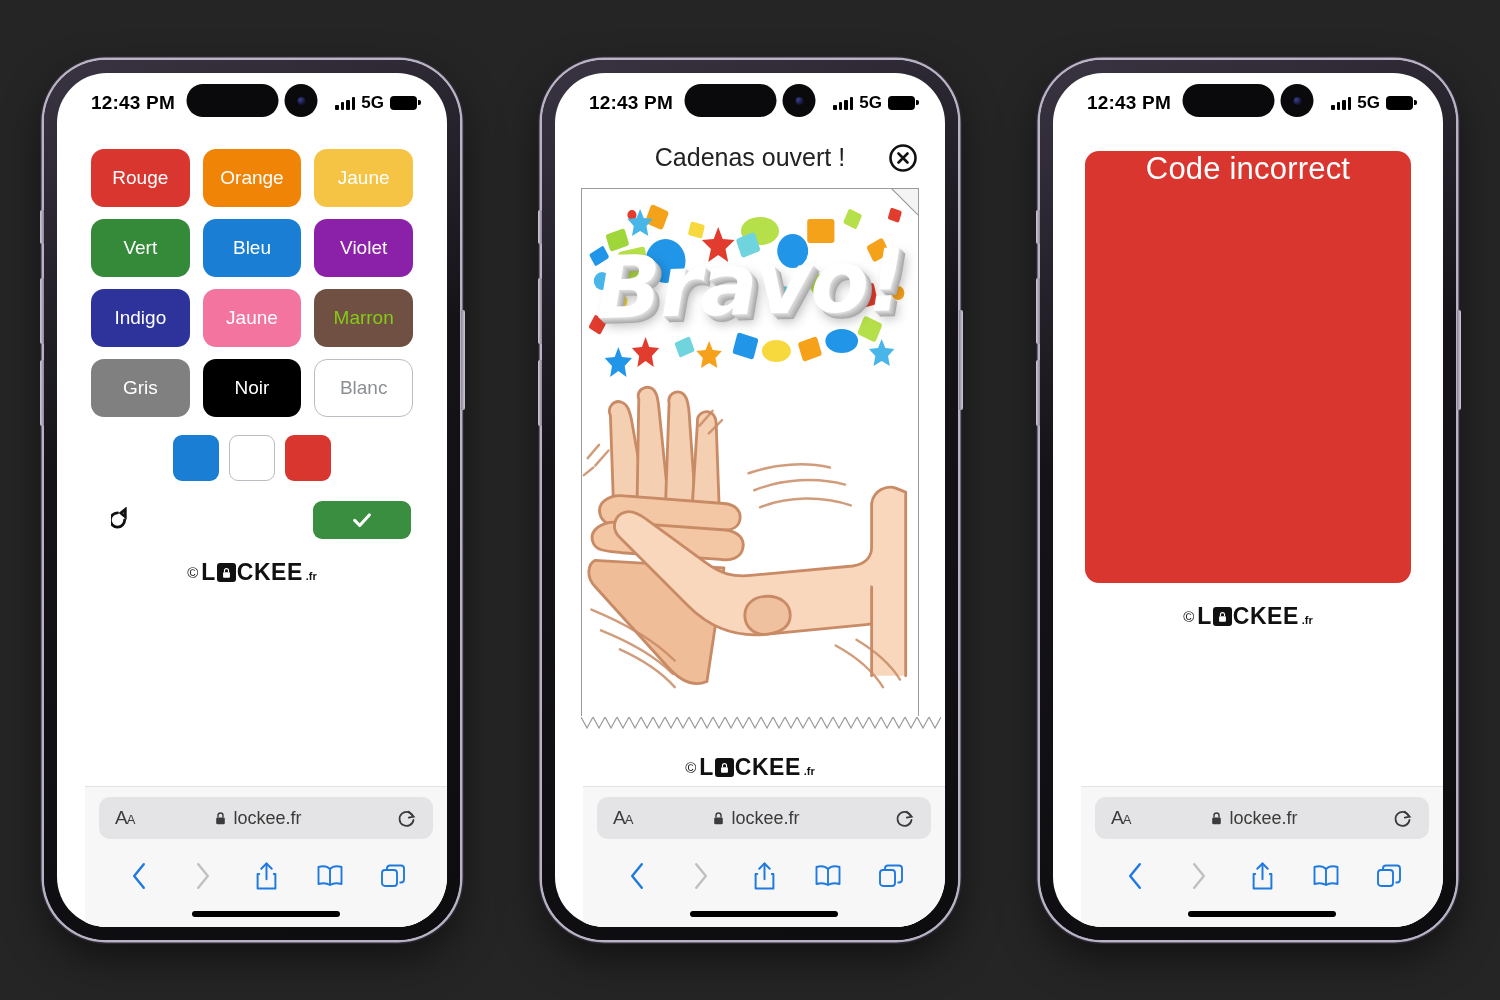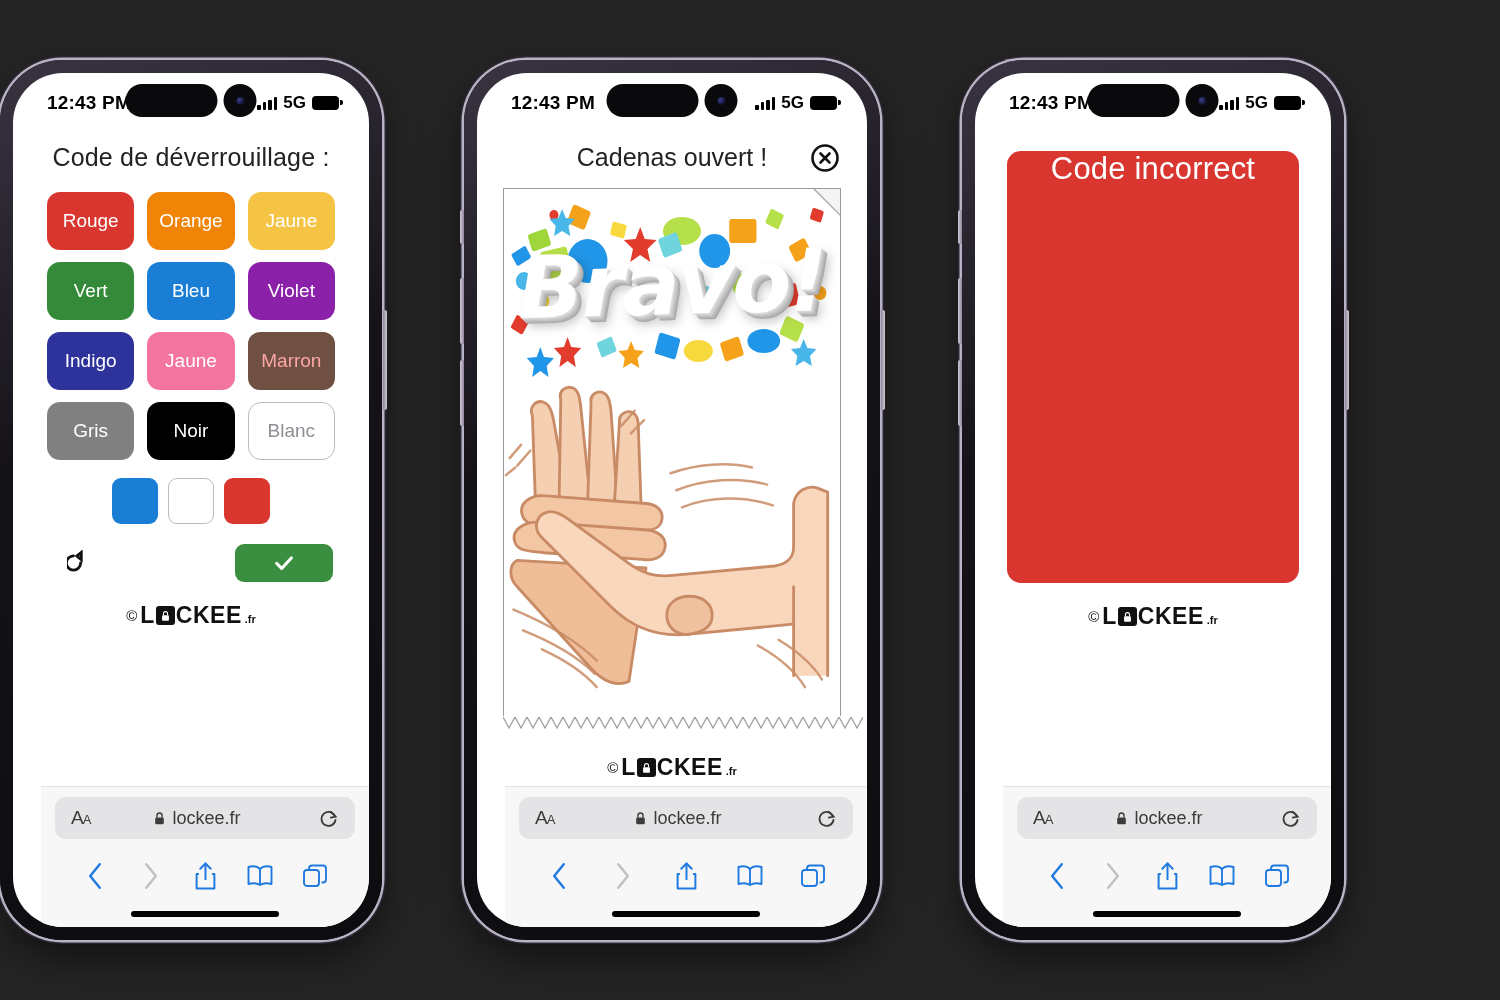--- a/index.html
+++ b/index.html
@@ -4,21 +4,21 @@
 <style>
   * { box-sizing: border-box; margin: 0; padding: 0; }
   html, body {
     width: 1500px; height: 1000px;
     background: #252525;
     font-family: "Liberation Sans", sans-serif;
     overflow: hidden;
   }
   .stage {
     position: relative;
-    width: 1344px; height: 1000px;
+    width: 1500px; height: 1000px;
     display: flex;
     align-items: center;
     justify-content: center;
     gap: 82px;
   }
 
   
   .phone {
     position: relative;
     width: 416px; height: 880px;
@@ -350,21 +350,20 @@
               <i></i>
               <i></i>
               <i></i>
             </div>
           <div class="net">5G</div>
           <div class="battery"></div>
         </div>
       </div>
 
       <div class="page">
-        <div class="page-title">Code de déverrouillage :</div>
 
         <div class="color-grid">
           <button class="color-btn" style="background: rgb(217, 54, 48); color: rgb(255, 255, 255);">
               <span>Rouge</span>
             </button>
           <button class="color-btn" style="background: rgb(240, 132, 6); color: rgb(255, 255, 255);">
               <span>Orange</span>
             </button>
           <button class="color-btn" style="background: rgb(246, 196, 69); color: rgb(255, 255, 255);">
               <span>Jaune</span>
@@ -377,21 +376,21 @@
             </button>
           <button class="color-btn" style="background: rgb(139, 33, 168); color: rgb(255, 255, 255);">
               <span>Violet</span>
             </button>
           <button class="color-btn" style="background: rgb(45, 51, 155); color: rgb(255, 255, 255);">
               <span>Indigo</span>
             </button>
           <button class="color-btn" style="background: rgb(242, 116, 159); color: rgb(255, 255, 255);">
               <span>Jaune</span>
             </button>
-          <button class="color-btn" style="background: rgb(111, 80, 67); color: #fca5a5; border-radius: 12px;">
+          <button class="color-btn" style="background: rgb(111, 80, 67); color: #84cc16;">
               <span>Marron</span>
             </button>
           <button class="color-btn" style="background: rgb(128, 128, 128); color: rgb(255, 255, 255);">
               <span>Gris</span>
             </button>
           <button class="color-btn" style="background: rgb(0, 0, 0); color: rgb(255, 255, 255);">
               <span>Noir</span>
             </button>
           <button class="color-btn outlined" style="background: rgb(255, 255, 255); color: rgb(139, 143, 148);">
               <span>Blanc</span>

